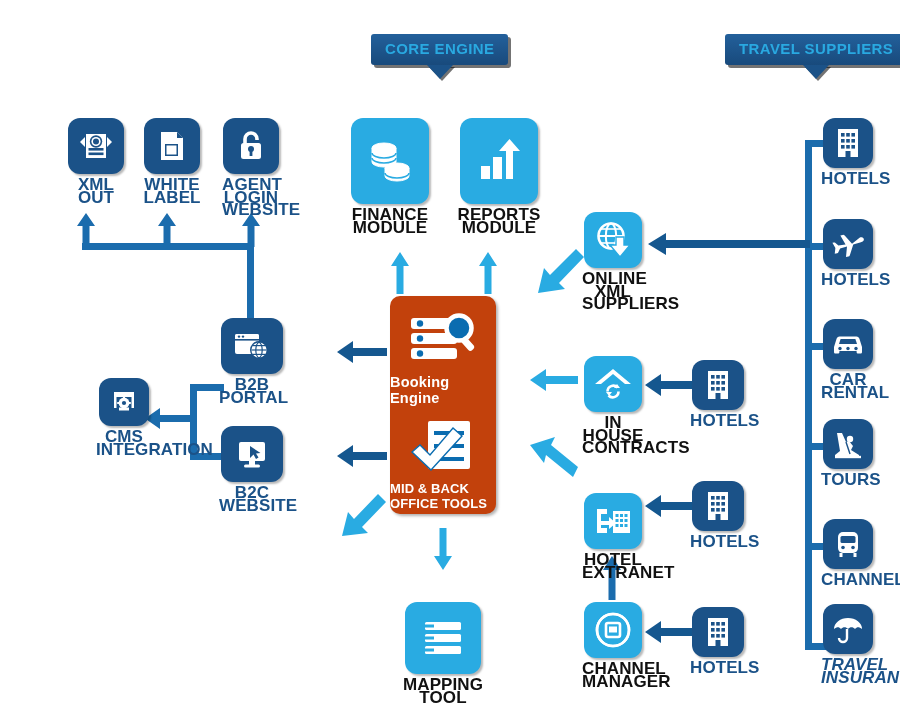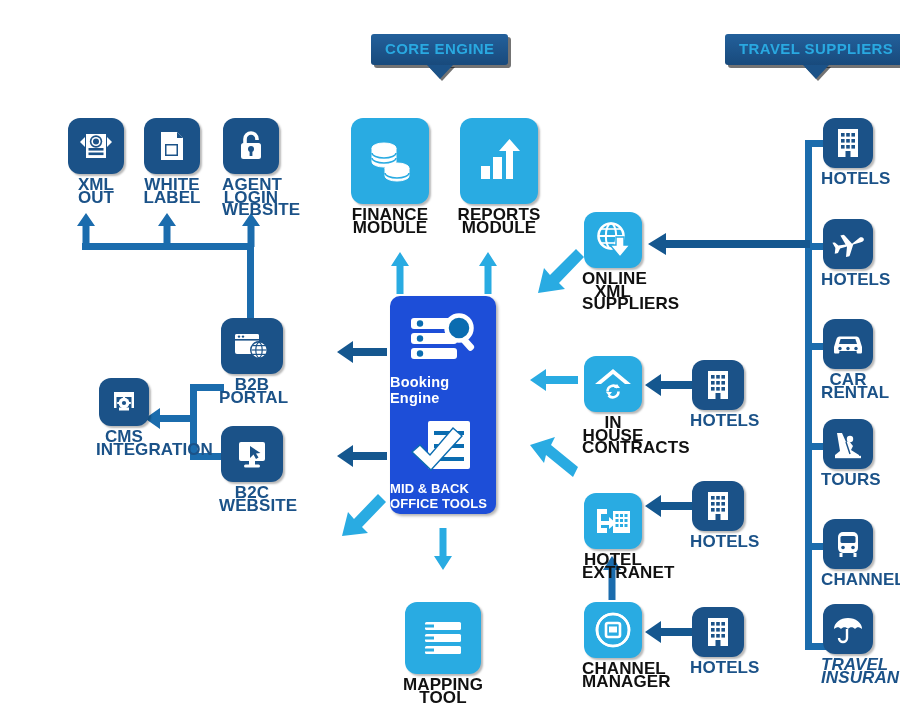--- a/index.html
+++ b/index.html
@@ -38,21 +38,21 @@
   .tile.light{background:#29abe2;}
   .caption{
     margin-top:5px;font-weight:bold;font-size:17px;line-height:12.5px;
     letter-spacing:.1px;white-space:pre-line;
   }
   .caption.blue{color:#1b5288;}
   .caption.black{color:#111111;}
 
   
   #core-box{
-    position:absolute;background:#1d4ed8;border-radius:10px;
+    position:absolute;background:#c2410c;border-radius:10px;
     box-shadow:2px 2px 3px rgba(0,0,0,.3);
     display:flex;flex-direction:column;align-items:center;
   }
   #core-box .be-label{
     color:#fff;font-weight:bold;font-size:14.5px;margin-top:4px;letter-spacing:.2px;
   }
   #core-box .mb-label{
     color:#fff;font-weight:bold;font-size:13px;letter-spacing:.1px;margin-top:3px;
   }
 

